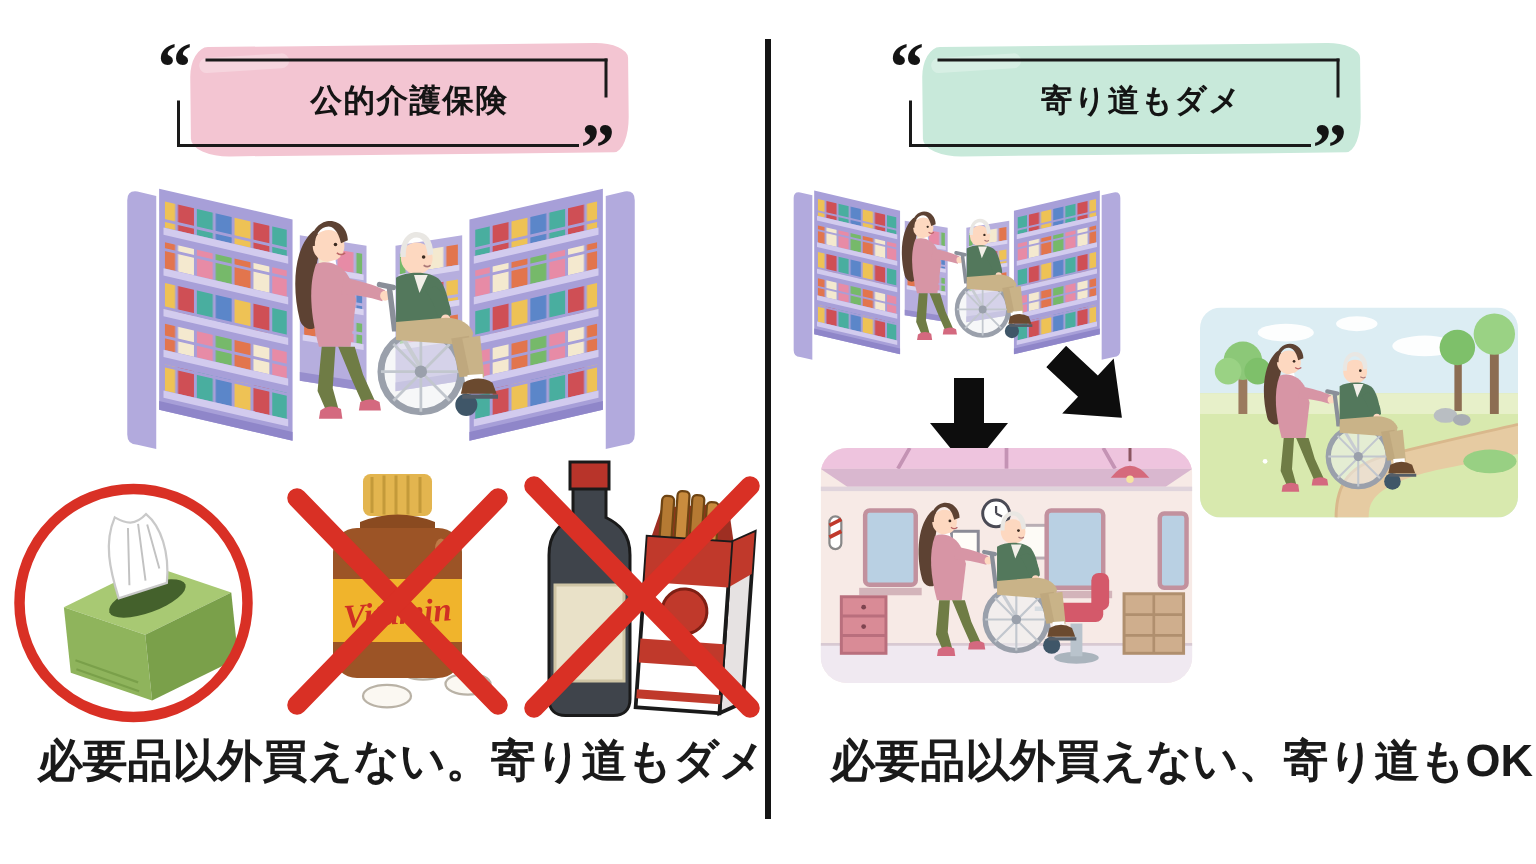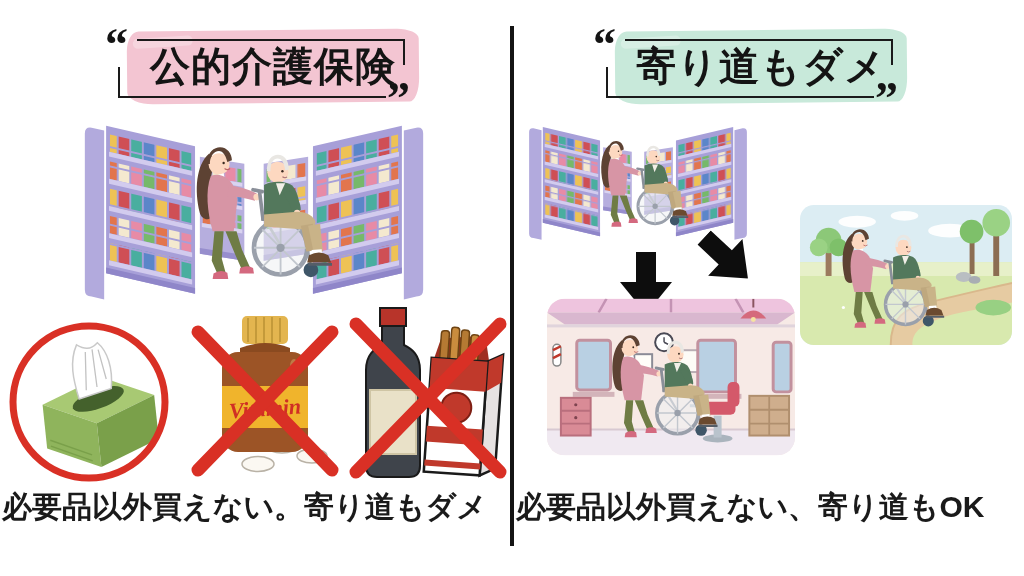--- a/index.html
+++ b/index.html
@@ -17,24 +17,24 @@
   .bracket-top{position:absolute;left:22px;top:9px;width:266px;height:24px;
       border-top:2.5px solid #1a1a1a;border-right:2.5px solid #1a1a1a;}
   .bracket-bottom{position:absolute;left:3px;top:37px;width:266px;height:29px;
       border-left:2.5px solid #1a1a1a;border-bottom:2.5px solid #1a1a1a;}
   .quote{position:absolute;font-family:"Liberation Serif","DejaVu Serif",serif;
       font-weight:bold;font-size:46px;line-height:1;color:#141414;}
   .quote.open{left:-10px;top:-8px;}
   .quote.close{left:272px;top:46px;}
   .title-text{position:absolute;left:12px;top:0;width:292px;height:73px;
       display:flex;align-items:center;justify-content:center;
-      font-size:40px;font-weight:700;letter-spacing:1px;}
+      font-size:21px;font-weight:700;letter-spacing:1px;}
   
   .caption{position:absolute;top:487px;font-size:30px;font-weight:600;
-      text-align:left;letter-spacing:0;color:#1a1a1a;white-space:nowrap;}
+      text-align:right;letter-spacing:0;color:#1a1a1a;white-space:nowrap;}
   .divider{position:absolute;left:510px;top:26px;width:4px;height:520px;background:#141414;}
   .scene{position:absolute;}
   .rot-diag{transform:rotate(-47deg);}
   svg{display:block;}
 </style>
 </head>
 <body>
 
 <div class="stage">
 

